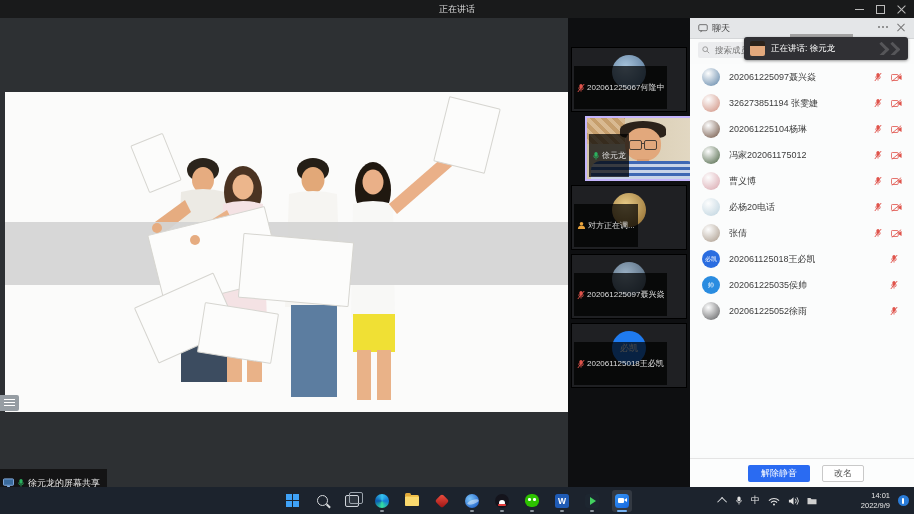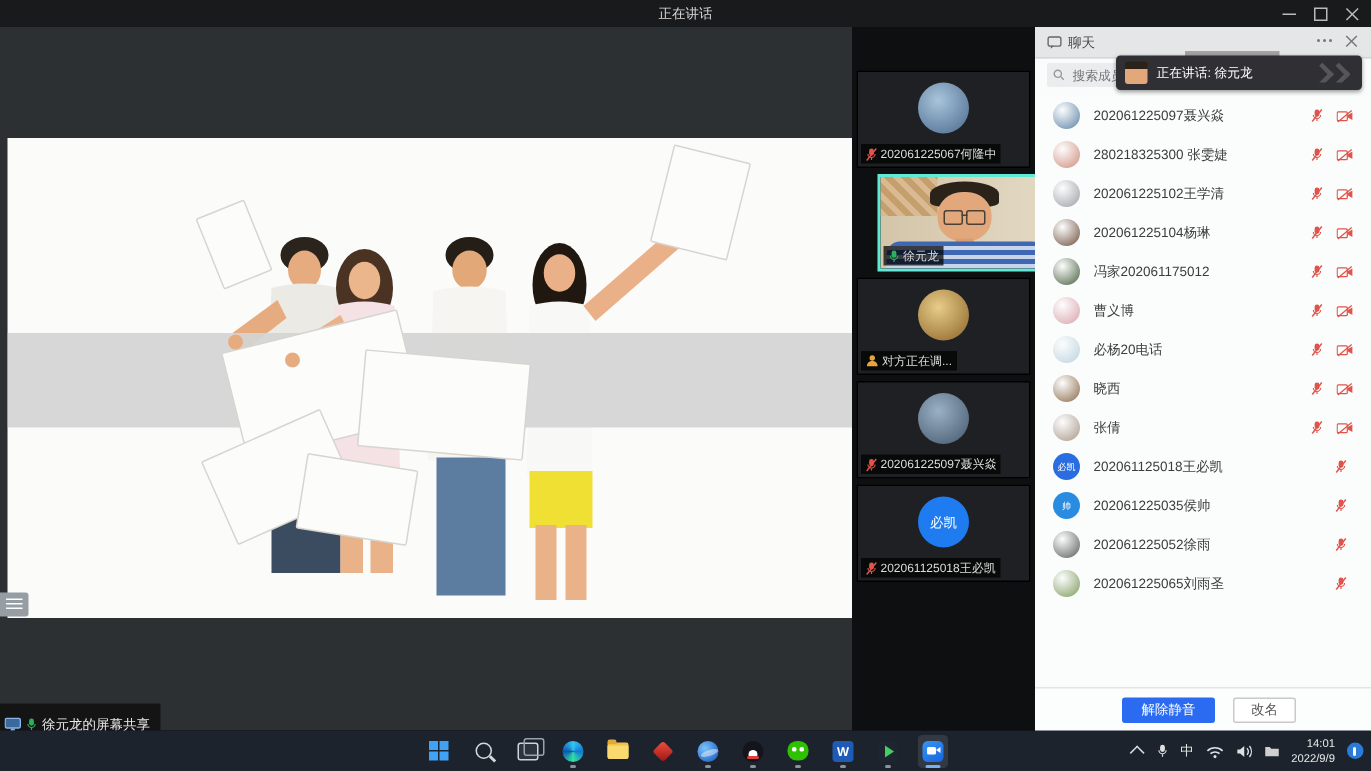--- a/index.html
+++ b/index.html
@@ -22,31 +22,31 @@
   .handle-btn{position:absolute;left:0;top:377px;width:19px;height:16px;background:#969da3;border-radius:0 2px 2px 0;cursor:pointer;}
   .handle-btn i{position:absolute;left:4px;width:11px;height:1px;background:#fff;}
   .handle-btn i:nth-child(1){top:4px}.handle-btn i:nth-child(2){top:7px}.handle-btn i:nth-child(3){top:10px}
   .share-label{position:absolute;left:0;top:451px;height:28px;display:flex;align-items:center;gap:3px;
        background:rgba(15,15,15,.82);padding:0 7px 0 3px;}
   .share-label .txt{font-size:9px;color:#e8e8e8;white-space:nowrap;}
   
   .video-strip{position:absolute;left:568px;top:18px;width:122px;height:469px;background:#0e0f11;}
   #tile-list{position:absolute;left:0;top:29px;width:122px;}
   .tile{position:relative;width:114px;height:63px;margin:0 auto 4px auto;background:#1f2023;border:1px solid #000;overflow:hidden;}
-  .tile.active{border:2px solid #5eead4;width:112px;height:61px;margin-left:17px;}
+  .tile.active{border:2px solid #c4b5fd;width:112px;height:61px;margin-left:17px;}
   .tile-avatar{position:absolute;left:50%;top:7px;transform:translateX(-50%);width:34px;height:34px;border-radius:50%;
        display:flex;align-items:center;justify-content:center;}
   .tile-avatar .tile-avatar-text{font-size:9px;color:#fff;}
   .av-photo-blue{background:radial-gradient(circle at 40% 35%, #a8c4dc, #4a6a8c);}
   .av-photo-dog{background:radial-gradient(circle at 40% 35%, #e8cc88, #8a6428);}
   .av-globe-blue{background:radial-gradient(circle at 38% 32%, #5a9af0, #0a2a8c);}
   .av-photo-person{background:radial-gradient(circle at 40% 35%, #9ab0c4, #44586c);}
   .av-blue-solid{background:#1f7bf0;}
   .tile-label{position:absolute;left:2px;bottom:2px;max-width:108px;display:flex;align-items:center;gap:2px;
-       background:rgba(0,0,0,.72);padding:1px 3px;overflow:hidden;}
+       background:rgba(0,0,0,.72);padding:16px 3px;overflow:hidden;}
   .tile-label .tile-name{font-size:8px;color:#ddd;white-space:nowrap;overflow:hidden;}
   
   .tile-video{position:absolute;left:0;top:0;right:0;bottom:0;background:linear-gradient(90deg,#d3c5a8,#e3d9c4);}
   .cam-art{position:absolute;left:0;top:0;width:38px;height:26px;
        background:repeating-linear-gradient(45deg,#d9b88e 0 4px,#c49a66 4px 8px);opacity:.9;}
   .cam-hair{position:absolute;left:33px;top:3px;width:46px;height:17px;background:#2b221a;border-radius:50% 50% 20% 20%;}
   .cam-face{position:absolute;left:38px;top:10px;width:36px;height:33px;background:#e2a87c;border-radius:46%;}
   .glasses{position:absolute;left:4px;top:12px;width:28px;height:9px;}
   .glasses i{position:absolute;top:0;width:11px;height:8px;border:1px solid #4a4036;border-radius:2px;}
   .glasses i:first-child{left:0}.glasses i:last-child{right:0}
@@ -119,21 +119,21 @@
        display:flex;align-items:center;justify-content:center;}
   .ic-media{width:14px;height:14px;border-radius:3px;background:#1d2630;display:flex;align-items:center;justify-content:center;}
   .ic-media i{width:0;height:0;border-left:6px solid #43d05f;border-top:4px solid transparent;border-bottom:4px solid transparent;margin-left:2px;}
   .ic-meeting{width:14px;height:14px;border-radius:3.5px;background:linear-gradient(145deg,#3694f5,#1667dd);position:relative;}
   .ic-meeting::before{content:"";position:absolute;left:2.5px;top:4.5px;width:6px;height:5px;border-radius:1px;background:#fff;}
   .ic-meeting::after{content:"";position:absolute;left:9px;top:4.5px;width:0;height:0;border-right:3px solid #fff;border-top:2.5px solid transparent;border-bottom:2.5px solid transparent;}
   .tb-tray{position:absolute;right:5px;top:0;height:27px;display:flex;align-items:center;gap:8px;}
   .tray-item{display:flex;align-items:center;justify-content:center;cursor:pointer;}
   .ic-chevron{width:6px;height:6px;border-left:1.5px solid #d6d9dc;border-top:1.5px solid #d6d9dc;transform:rotate(45deg) translateY(2px);}
   .ime{font-size:9px;color:#e6e6e6;}
-  .clock{display:flex;flex-direction:column;align-items:flex-end;line-height:1.25;cursor:pointer;}
+  .clock{display:flex;flex-direction:column;align-items:flex-end;line-height:1.25;cursor:pointer;margin-left:36px;}
   .clock span{font-size:7.5px;color:#e8e8e8;}
   .badge{width:11px;height:11px;border-radius:50%;background:#2a7cd8;position:relative;cursor:pointer;}
   .badge::after{content:"";position:absolute;left:4px;top:2.5px;width:2px;height:6px;background:#fff;border-radius:1px;}
 </style>
 </head>
 <body>
 
 <div class="titlebar">
   <div class="title">正在讲话</div>
   <div class="wc">
@@ -362,177 +362,139 @@
         <path d="M9 4l3.5-2v6L9 6z" fill="currentColor"></path>
         <line x1="1" y1="9.5" x2="12" y2="0.5" stroke="currentColor"></line>
       </svg>
     </span>
   </div>
 
   <div class="m-row">
     <span class="m-avatar" style="background: radial-gradient(circle at 35% 30%, rgba(255, 255, 255, 0.45), rgb(207, 141, 124));">
           <span class="m-avatar-text"></span>
         </span>
-    <span class="m-name">280218325300 张雯婕</span>
+    <span class="m-name">326273851194 张雯婕</span>
     <span class="m-icons">
       <svg class="mic" width="8" height="10" viewBox="0 0 10 12" style="color:#e0544c">
         <rect x="3" y="1" width="4" height="6" rx="2" fill="currentColor"></rect>
         <path d="M2 5.5a3 3 0 0 0 6 0" fill="none" stroke="currentColor"></path>
         <line x1="5" y1="9" x2="5" y2="10.5" stroke="currentColor"></line>
         <line x1="1" y1="11" x2="9" y2="1" stroke="currentColor" stroke-width="1.2"></line>
       </svg>
       <svg class="cam" width="11" height="9" viewBox="0 0 13 10" style="color:#e0544c">
         <rect x="0.5" y="1.5" width="8" height="7" rx="1" fill="none" stroke="currentColor"></rect>
         <path d="M9 4l3.5-2v6L9 6z" fill="currentColor"></path>
         <line x1="1" y1="9.5" x2="12" y2="0.5" stroke="currentColor"></line>
       </svg>
     </span>
   </div>
 
-  <div class="m-row">
-    <span class="m-avatar" style="background: radial-gradient(circle at 35% 30%, rgba(255, 255, 255, 0.45), rgb(154, 160, 164));">
-          <span class="m-avatar-text"></span>
-        </span>
-    <span class="m-name">202061225102王学清</span>
+
+  <div class="m-row">
+    <span class="m-avatar" style="background: radial-gradient(circle at 35% 30%, rgba(255, 255, 255, 0.45), rgb(109, 79, 62));">
+          <span class="m-avatar-text"></span>
+        </span>
+    <span class="m-name">202061225104杨琳</span>
     <span class="m-icons">
       <svg class="mic" width="8" height="10" viewBox="0 0 10 12" style="color:#e0544c">
         <rect x="3" y="1" width="4" height="6" rx="2" fill="currentColor"></rect>
         <path d="M2 5.5a3 3 0 0 0 6 0" fill="none" stroke="currentColor"></path>
         <line x1="5" y1="9" x2="5" y2="10.5" stroke="currentColor"></line>
         <line x1="1" y1="11" x2="9" y2="1" stroke="currentColor" stroke-width="1.2"></line>
       </svg>
       <svg class="cam" width="11" height="9" viewBox="0 0 13 10" style="color:#e0544c">
         <rect x="0.5" y="1.5" width="8" height="7" rx="1" fill="none" stroke="currentColor"></rect>
         <path d="M9 4l3.5-2v6L9 6z" fill="currentColor"></path>
         <line x1="1" y1="9.5" x2="12" y2="0.5" stroke="currentColor"></line>
       </svg>
     </span>
   </div>
 
   <div class="m-row">
-    <span class="m-avatar" style="background: radial-gradient(circle at 35% 30%, rgba(255, 255, 255, 0.45), rgb(109, 79, 62));">
-          <span class="m-avatar-text"></span>
-        </span>
-    <span class="m-name">202061225104杨琳</span>
+    <span class="m-avatar" style="background: radial-gradient(circle at 35% 30%, rgba(255, 255, 255, 0.45), rgb(71, 96, 63));">
+          <span class="m-avatar-text"></span>
+        </span>
+    <span class="m-name">冯家202061175012</span>
     <span class="m-icons">
       <svg class="mic" width="8" height="10" viewBox="0 0 10 12" style="color:#e0544c">
         <rect x="3" y="1" width="4" height="6" rx="2" fill="currentColor"></rect>
         <path d="M2 5.5a3 3 0 0 0 6 0" fill="none" stroke="currentColor"></path>
         <line x1="5" y1="9" x2="5" y2="10.5" stroke="currentColor"></line>
         <line x1="1" y1="11" x2="9" y2="1" stroke="currentColor" stroke-width="1.2"></line>
       </svg>
       <svg class="cam" width="11" height="9" viewBox="0 0 13 10" style="color:#e0544c">
         <rect x="0.5" y="1.5" width="8" height="7" rx="1" fill="none" stroke="currentColor"></rect>
         <path d="M9 4l3.5-2v6L9 6z" fill="currentColor"></path>
         <line x1="1" y1="9.5" x2="12" y2="0.5" stroke="currentColor"></line>
       </svg>
     </span>
   </div>
 
   <div class="m-row">
-    <span class="m-avatar" style="background: radial-gradient(circle at 35% 30%, rgba(255, 255, 255, 0.45), rgb(71, 96, 63));">
-          <span class="m-avatar-text"></span>
-        </span>
-    <span class="m-name">冯家202061175012</span>
+    <span class="m-avatar" style="background: radial-gradient(circle at 35% 30%, rgba(255, 255, 255, 0.45), rgb(216, 163, 171));">
+          <span class="m-avatar-text"></span>
+        </span>
+    <span class="m-name">曹义博</span>
     <span class="m-icons">
       <svg class="mic" width="8" height="10" viewBox="0 0 10 12" style="color:#e0544c">
         <rect x="3" y="1" width="4" height="6" rx="2" fill="currentColor"></rect>
         <path d="M2 5.5a3 3 0 0 0 6 0" fill="none" stroke="currentColor"></path>
         <line x1="5" y1="9" x2="5" y2="10.5" stroke="currentColor"></line>
         <line x1="1" y1="11" x2="9" y2="1" stroke="currentColor" stroke-width="1.2"></line>
       </svg>
       <svg class="cam" width="11" height="9" viewBox="0 0 13 10" style="color:#e0544c">
         <rect x="0.5" y="1.5" width="8" height="7" rx="1" fill="none" stroke="currentColor"></rect>
         <path d="M9 4l3.5-2v6L9 6z" fill="currentColor"></path>
         <line x1="1" y1="9.5" x2="12" y2="0.5" stroke="currentColor"></line>
       </svg>
     </span>
   </div>
 
-  <div class="m-row">
-    <span class="m-avatar" style="background: radial-gradient(circle at 35% 30%, rgba(255, 255, 255, 0.45), rgb(216, 163, 171));">
-          <span class="m-avatar-text"></span>
-        </span>
-    <span class="m-name">曹义博</span>
+
+  <div class="m-row">
+    <span class="m-avatar" style="background: radial-gradient(circle at 35% 30%, rgba(255, 255, 255, 0.45), rgb(188, 210, 222));">
+          <span class="m-avatar-text"></span>
+        </span>
+    <span class="m-name">必杨20电话</span>
     <span class="m-icons">
       <svg class="mic" width="8" height="10" viewBox="0 0 10 12" style="color:#e0544c">
         <rect x="3" y="1" width="4" height="6" rx="2" fill="currentColor"></rect>
         <path d="M2 5.5a3 3 0 0 0 6 0" fill="none" stroke="currentColor"></path>
         <line x1="5" y1="9" x2="5" y2="10.5" stroke="currentColor"></line>
         <line x1="1" y1="11" x2="9" y2="1" stroke="currentColor" stroke-width="1.2"></line>
       </svg>
       <svg class="cam" width="11" height="9" viewBox="0 0 13 10" style="color:#e0544c">
         <rect x="0.5" y="1.5" width="8" height="7" rx="1" fill="none" stroke="currentColor"></rect>
         <path d="M9 4l3.5-2v6L9 6z" fill="currentColor"></path>
         <line x1="1" y1="9.5" x2="12" y2="0.5" stroke="currentColor"></line>
       </svg>
     </span>
   </div>
 
 
   <div class="m-row">
-    <span class="m-avatar" style="background: radial-gradient(circle at 35% 30%, rgba(255, 255, 255, 0.45), rgb(188, 210, 222));">
-          <span class="m-avatar-text"></span>
-        </span>
-    <span class="m-name">必杨20电话</span>
+    <span class="m-avatar" style="background: radial-gradient(circle at 35% 30%, rgba(255, 255, 255, 0.45), rgb(168, 152, 136));">
+          <span class="m-avatar-text"></span>
+        </span>
+    <span class="m-name">张倩</span>
     <span class="m-icons">
       <svg class="mic" width="8" height="10" viewBox="0 0 10 12" style="color:#e0544c">
         <rect x="3" y="1" width="4" height="6" rx="2" fill="currentColor"></rect>
         <path d="M2 5.5a3 3 0 0 0 6 0" fill="none" stroke="currentColor"></path>
         <line x1="5" y1="9" x2="5" y2="10.5" stroke="currentColor"></line>
         <line x1="1" y1="11" x2="9" y2="1" stroke="currentColor" stroke-width="1.2"></line>
       </svg>
       <svg class="cam" width="11" height="9" viewBox="0 0 13 10" style="color:#e0544c">
         <rect x="0.5" y="1.5" width="8" height="7" rx="1" fill="none" stroke="currentColor"></rect>
         <path d="M9 4l3.5-2v6L9 6z" fill="currentColor"></path>
         <line x1="1" y1="9.5" x2="12" y2="0.5" stroke="currentColor"></line>
       </svg>
     </span>
   </div>
 
-  <div class="m-row">
-    <span class="m-avatar" style="background: radial-gradient(circle at 35% 30%, rgba(255, 255, 255, 0.45), rgb(138, 106, 72));">
-          <span class="m-avatar-text"></span>
-        </span>
-    <span class="m-name">晓西</span>
-    <span class="m-icons">
-      <svg class="mic" width="8" height="10" viewBox="0 0 10 12" style="color:#e0544c">
-        <rect x="3" y="1" width="4" height="6" rx="2" fill="currentColor"></rect>
-        <path d="M2 5.5a3 3 0 0 0 6 0" fill="none" stroke="currentColor"></path>
-        <line x1="5" y1="9" x2="5" y2="10.5" stroke="currentColor"></line>
-        <line x1="1" y1="11" x2="9" y2="1" stroke="currentColor" stroke-width="1.2"></line>
-      </svg>
-      <svg class="cam" width="11" height="9" viewBox="0 0 13 10" style="color:#e0544c">
-        <rect x="0.5" y="1.5" width="8" height="7" rx="1" fill="none" stroke="currentColor"></rect>
-        <path d="M9 4l3.5-2v6L9 6z" fill="currentColor"></path>
-        <line x1="1" y1="9.5" x2="12" y2="0.5" stroke="currentColor"></line>
-      </svg>
-    </span>
-  </div>
-
-  <div class="m-row">
-    <span class="m-avatar" style="background: radial-gradient(circle at 35% 30%, rgba(255, 255, 255, 0.45), rgb(168, 152, 136));">
-          <span class="m-avatar-text"></span>
-        </span>
-    <span class="m-name">张倩</span>
-    <span class="m-icons">
-      <svg class="mic" width="8" height="10" viewBox="0 0 10 12" style="color:#e0544c">
-        <rect x="3" y="1" width="4" height="6" rx="2" fill="currentColor"></rect>
-        <path d="M2 5.5a3 3 0 0 0 6 0" fill="none" stroke="currentColor"></path>
-        <line x1="5" y1="9" x2="5" y2="10.5" stroke="currentColor"></line>
-        <line x1="1" y1="11" x2="9" y2="1" stroke="currentColor" stroke-width="1.2"></line>
-      </svg>
-      <svg class="cam" width="11" height="9" viewBox="0 0 13 10" style="color:#e0544c">
-        <rect x="0.5" y="1.5" width="8" height="7" rx="1" fill="none" stroke="currentColor"></rect>
-        <path d="M9 4l3.5-2v6L9 6z" fill="currentColor"></path>
-        <line x1="1" y1="9.5" x2="12" y2="0.5" stroke="currentColor"></line>
-      </svg>
-    </span>
-  </div>
-
 
   <div class="m-row">
     <span class="m-avatar" style="background: rgb(42, 109, 224);">
           <span class="m-avatar-text">必凯</span>
         </span>
     <span class="m-name">202061125018王必凯</span>
     <span class="m-icons solo">
       <svg class="mic" width="8" height="10" viewBox="0 0 10 12" style="color:#e0544c">
         <rect x="3" y="1" width="4" height="6" rx="2" fill="currentColor"></rect>
         <path d="M2 5.5a3 3 0 0 0 6 0" fill="none" stroke="currentColor"></path>
@@ -568,35 +530,20 @@
       <svg class="mic" width="8" height="10" viewBox="0 0 10 12" style="color:#e0544c">
         <rect x="3" y="1" width="4" height="6" rx="2" fill="currentColor"></rect>
         <path d="M2 5.5a3 3 0 0 0 6 0" fill="none" stroke="currentColor"></path>
         <line x1="5" y1="9" x2="5" y2="10.5" stroke="currentColor"></line>
         <line x1="1" y1="11" x2="9" y2="1" stroke="currentColor" stroke-width="1.2"></line>
       </svg>
 
     </span>
   </div>
 
-  <div class="m-row">
-    <span class="m-avatar" style="background: radial-gradient(circle at 35% 30%, rgba(255, 255, 255, 0.45), rgb(125, 154, 91));">
-          <span class="m-avatar-text"></span>
-        </span>
-    <span class="m-name">202061225065刘雨圣</span>
-    <span class="m-icons solo">
-      <svg class="mic" width="8" height="10" viewBox="0 0 10 12" style="color:#e0544c">
-        <rect x="3" y="1" width="4" height="6" rx="2" fill="currentColor"></rect>
-        <path d="M2 5.5a3 3 0 0 0 6 0" fill="none" stroke="currentColor"></path>
-        <line x1="5" y1="9" x2="5" y2="10.5" stroke="currentColor"></line>
-        <line x1="1" y1="11" x2="9" y2="1" stroke="currentColor" stroke-width="1.2"></line>
-      </svg>
-
-    </span>
-  </div>
 </div>
 
   <div class="mp-footer">
     <button class="btn-unmute">解除静音</button>
     <button class="btn-rename">改名</button>
   </div>
 </div>
 
 <div class="taskbar">
   <div class="tb-center">

